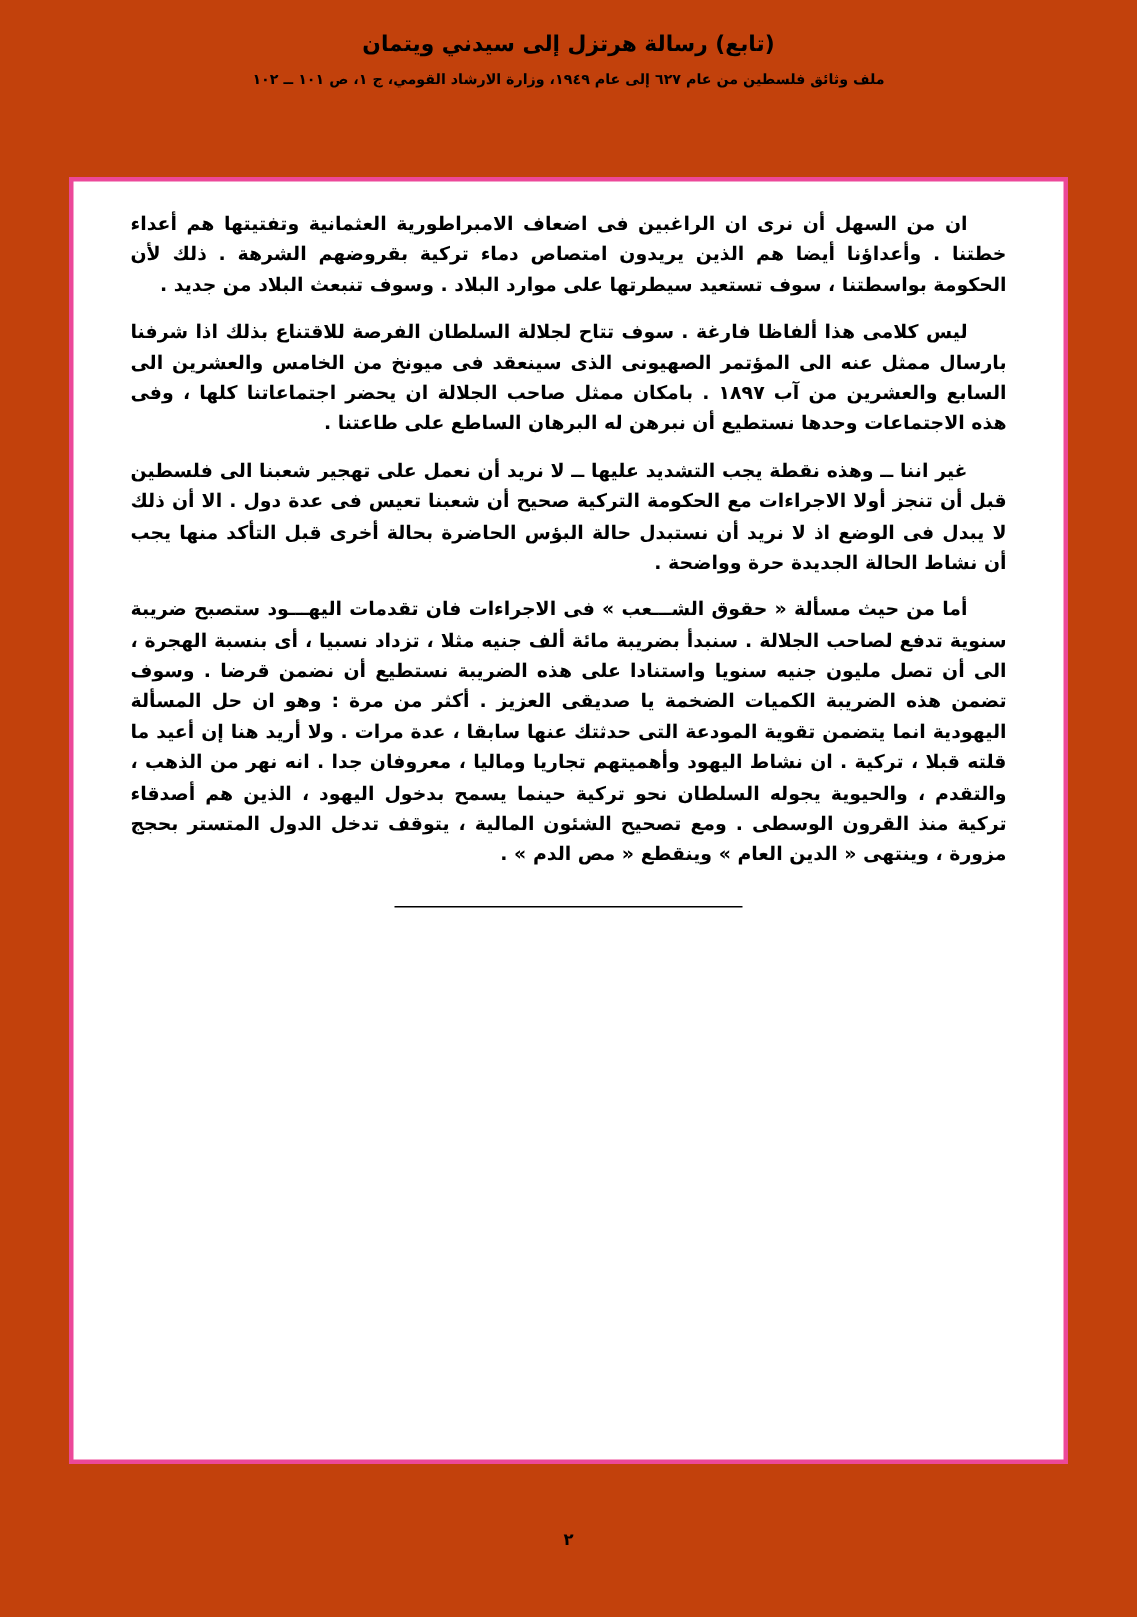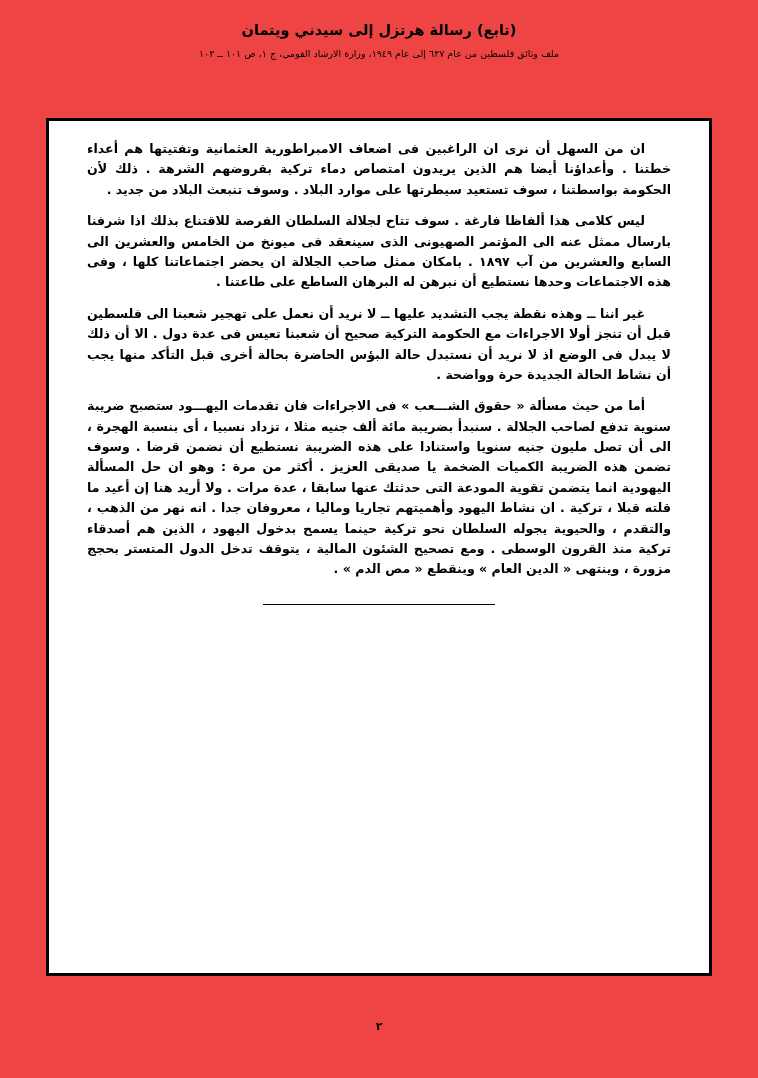--- a/index.html
+++ b/index.html
@@ -12,21 +12,21 @@
     height: 1078px;
     position: relative;
     font-family: "DejaVu Sans", sans-serif;
     color: #000000;
   }
   .page {
     position: absolute;
     inset: 0;
     width: 758px;
     height: 1078px;
-    background: #ef4444;
+    background: #c2410c;
     overflow: hidden;
   }
   .doc-title {
     position: absolute;
     top: 22px;
     left: 0;
     width: 758px;
     text-align: center;
     font-family: "DejaVu Sans", sans-serif;
     font-weight: bold;
@@ -34,31 +34,31 @@
     letter-spacing: 0px;
     direction: rtl;
   }
   .doc-source {
     position: absolute;
     top: 48px;
     left: 0;
     width: 758px;
     text-align: center;
     font-family: "DejaVu Sans", sans-serif;
-    font-weight: normal;
+    font-weight: bold;
     font-size: 9.5px;
     direction: rtl;
   }
   .frame {
     position: absolute;
     top: 118px;
     left: 46px;
     width: 666px;
     height: 858px;
-    border: 3px solid #000000;
+    border: 3px solid #ec4899;
     box-sizing: border-box;
     background: #ffffff;
   }
   .body-text {
     position: absolute;
     top: 18px;
     right: 38px;
     left: 38px;
     direction: rtl;
     text-align: justify;

